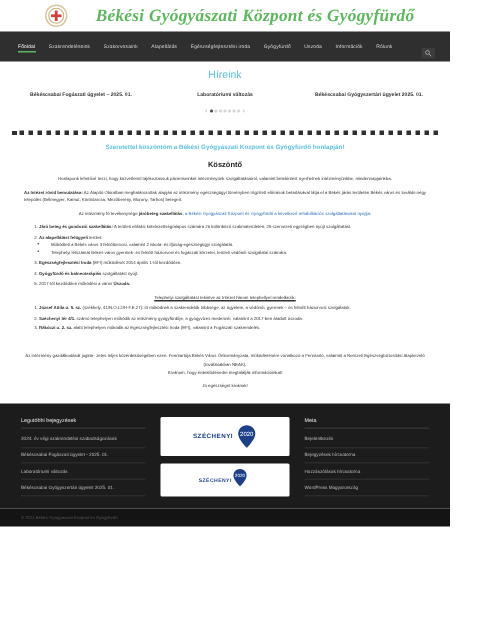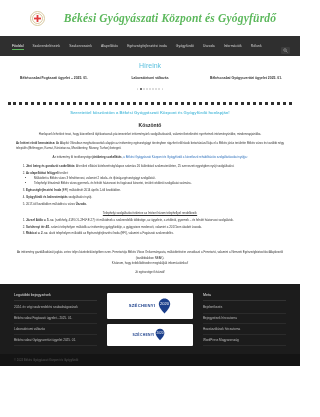--- a/index.html
+++ b/index.html
@@ -6,21 +6,21 @@
   html, body {
     width: 300px; height: 417px;
     font-family: "Liberation Sans", sans-serif;
     background: #ffffff;
     overflow: hidden;
   }
   .page { width: 300px; height: 417px; position: relative; background:#fff; }
 
   
   .header {
-    height: 36px; background: #ffffff;
+    height: 21px; background: #ffffff;
     display: flex; align-items: center; padding: 0 10px;
     position: relative;
   }
   .logo {
     width: 15px; height: 15px; border-radius: 50%;
     background: #fff; border: 1px solid #d8c9a0;
     position: relative; flex: 0 0 auto; margin-left: 20px;
     display:flex; align-items:center; justify-content:center;
   }
   .logo svg { display:block; }

